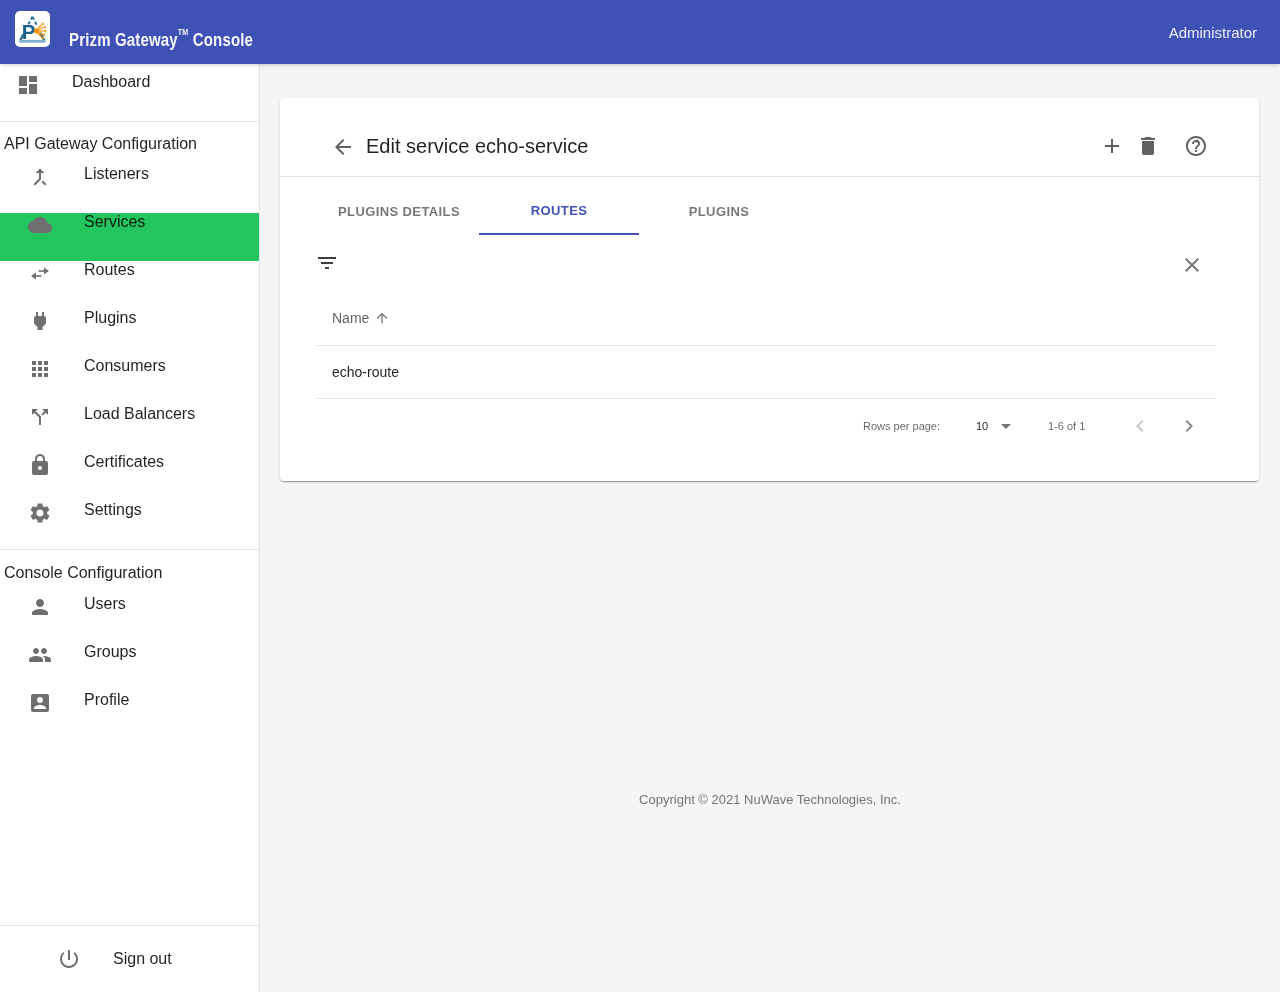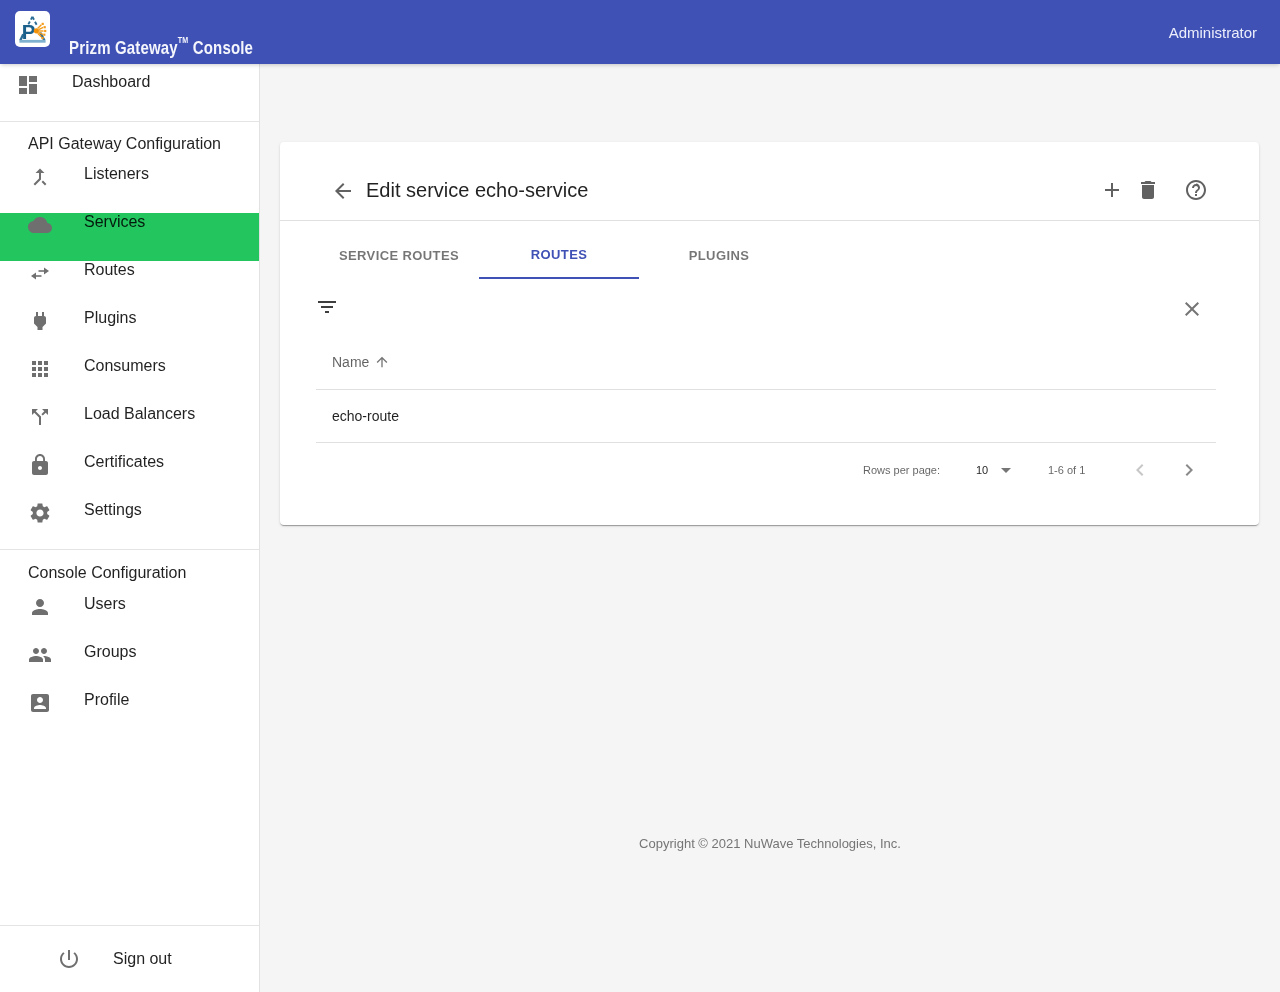--- a/index.html
+++ b/index.html
@@ -2,41 +2,41 @@
 <html><head>
 <meta charset="utf-8">
 <title>Prizm Gateway Console</title>
 <style>
   * { box-sizing: border-box; margin: 0; padding: 0; }
   html,body { width:1280px; height:992px; font-family:"Liberation Sans",sans-serif; background:#f5f5f5; overflow:hidden; }
   
   .topbar { position:absolute; left:0; top:0; width:1280px; height:64px; background:#3f51b5;
             display:flex; align-items:center; z-index:20; box-shadow:0 2px 4px -1px rgba(0,0,0,.2); }
   .logo-tile { position:absolute; left:15px; top:11px; width:35px; height:36px; background:#fff; border-radius:5px; }
-  .brand { position:absolute; left:69px; top:16px; height:64px; display:flex; align-items:center;
+  .brand { position:absolute; left:69px; top:8px; height:64px; display:flex; align-items:center;
            color:#f5f6fc; font-size:19px; font-weight:bold; letter-spacing:.2px; }
   .brand sup { font-size:9px; vertical-align:top; position:relative; top:-2px; }
   .admin { position:absolute; right:23px; top:0; height:64px; display:flex; align-items:center;
            color:#eceefb; font-size:15px;text-align:right; }
   
   .sidebar { position:absolute; left:0; top:64px; width:260px; height:928px; background:#fff;
              border-right:1px solid #e2e2e2; z-index:5; padding-top:9px; }
   .srow { height:48px; display:flex; align-items:flex-start; color:rgba(0,0,0,.87); font-size:16px; }
   .srow .ic { width:24px; height:24px; margin-left:16px; margin-right:32px; flex:none; }
   .srow.item .ic { margin-left:28px; margin-right:32px; }
   .divider { border-top:1px solid #e4e4e4; height:0; }
-  .subhead { display:flex; align-items:center; padding-left:28px; color:rgba(0,0,0,.87); font-size:16px; }
+  .subhead { display:flex; align-items:center; padding-left:4px; color:rgba(0,0,0,.87); font-size:16px; }
   .sub1 { height:43px; }
   .sub2 { height:45px; }
   .sel { background:#22c55e; }
   .side-bottom { position:absolute; left:0; bottom:0; width:100%; }
   .signout-row { height:66px; display:flex; align-items:center; font-size:16px; color:rgba(0,0,0,.87);margin-left:41px; }
   .signout-row .ic { width:24px; height:24px; margin-left:16px; margin-right:32px; }
   
-  .main { position:absolute; left:260px; top:64px; width:1020px; height:756px; background:#f5f5f5;margin-top:44px; }
+  .main { position:absolute; left:260px; top:64px; width:1020px; height:756px; background:#f5f5f5; }
   .card { position:absolute; left:20px; top:34px; width:979px; height:383px; background:#fff;
           border-radius:4px; box-shadow:0 2px 1px -1px rgba(0,0,0,.2),0 1px 1px 0 rgba(0,0,0,.14),0 1px 3px 0 rgba(0,0,0,.12); }
   .card-head { position:relative; height:79px; border-bottom:1px solid #e0e0e0; }
   .back-ic { position:absolute; top:37px; }
   .card-title { position:absolute; left:86px; top:0; height:79px; padding-top:18px; display:flex; align-items:center;
                 font-size:20px; color:rgba(0,0,0,.87); }
   .hd-ic { position:absolute; top:36px; }
   
   .tabs { position:absolute; left:39px; top:89px; height:48px; display:flex; }
   .tab { width:160px; height:48px; display:flex; align-items:center; justify-content:center;
@@ -161,21 +161,21 @@
           <path d="M19 13h-6v6h-2v-6H5v-2h6V5h2v6h6v2z"></path>
         </svg>
         <svg class="hd-ic" style="left:856px;" width="24" height="24" viewBox="0 0 24 24" fill="#616161">
           <path d="M6 19c0 1.1.9 2 2 2h8c1.1 0 2-.9 2-2V7H6v12zM19 4h-3.5l-1-1h-5l-1 1H5v2h14V4z"></path>
         </svg>
         <svg class="hd-ic" style="left:904px;" width="24" height="24" viewBox="0 0 24 24" fill="#616161">
           <path d="M11 18h2v-2h-2v2zm1-16C6.48 2 2 6.48 2 12s4.48 10 10 10 10-4.48 10-10S17.52 2 12 2zm0 18c-4.41 0-8-3.59-8-8s3.59-8 8-8 8 3.59 8 8-3.59 8-8 8zm0-14c-2.21 0-4 1.79-4 4h2c0-1.1.9-2 2-2s2 .9 2 2c0 2-3 1.75-3 5h2c0-2.25 3-2.5 3-5.5 0-2.21-1.79-4-4-4z"></path>
         </svg>
       </div>
       <div class="tabs">
-        <div class="tab">SERVICE ROUTES</div>
+        <div class="tab">PLUGINS DETAILS</div>
         <div class="tab active">ROUTES</div>
         <div class="tab">PLUGINS</div>
       </div>
       <svg class="filter-ic" width="24" height="24" viewBox="0 0 24 24" fill="#3e3e3e">
         <path d="M10 18h4v-2h-4v2zM3 6v2h18V6H3zm3 7h12v-2H6v2z"></path>
       </svg>
       <svg class="filter-x" width="24" height="24" viewBox="0 0 24 24" fill="#757575">
         <path d="M19 6.41 17.59 5 12 10.59 6.41 5 5 6.41 10.59 12 5 17.59 6.41 19 12 13.41 17.59 19 19 17.59 13.41 12z"></path>
       </svg>
       <div class="tbl">

